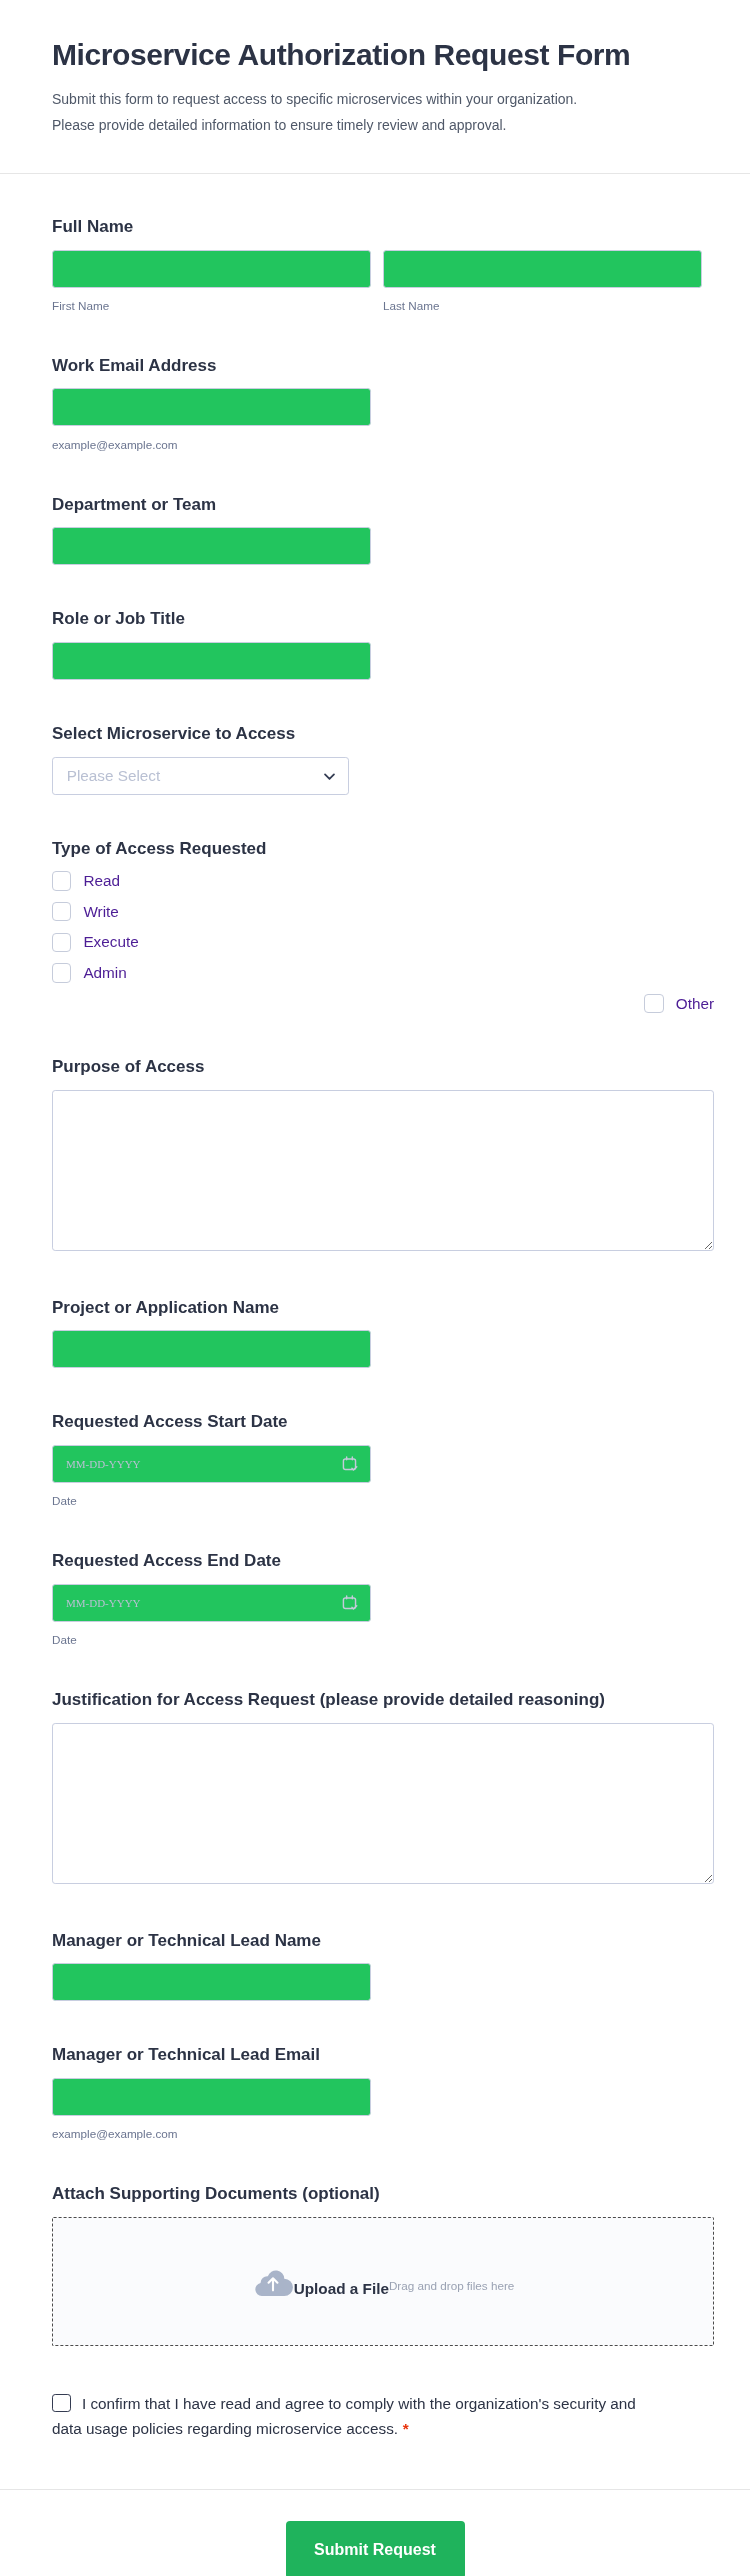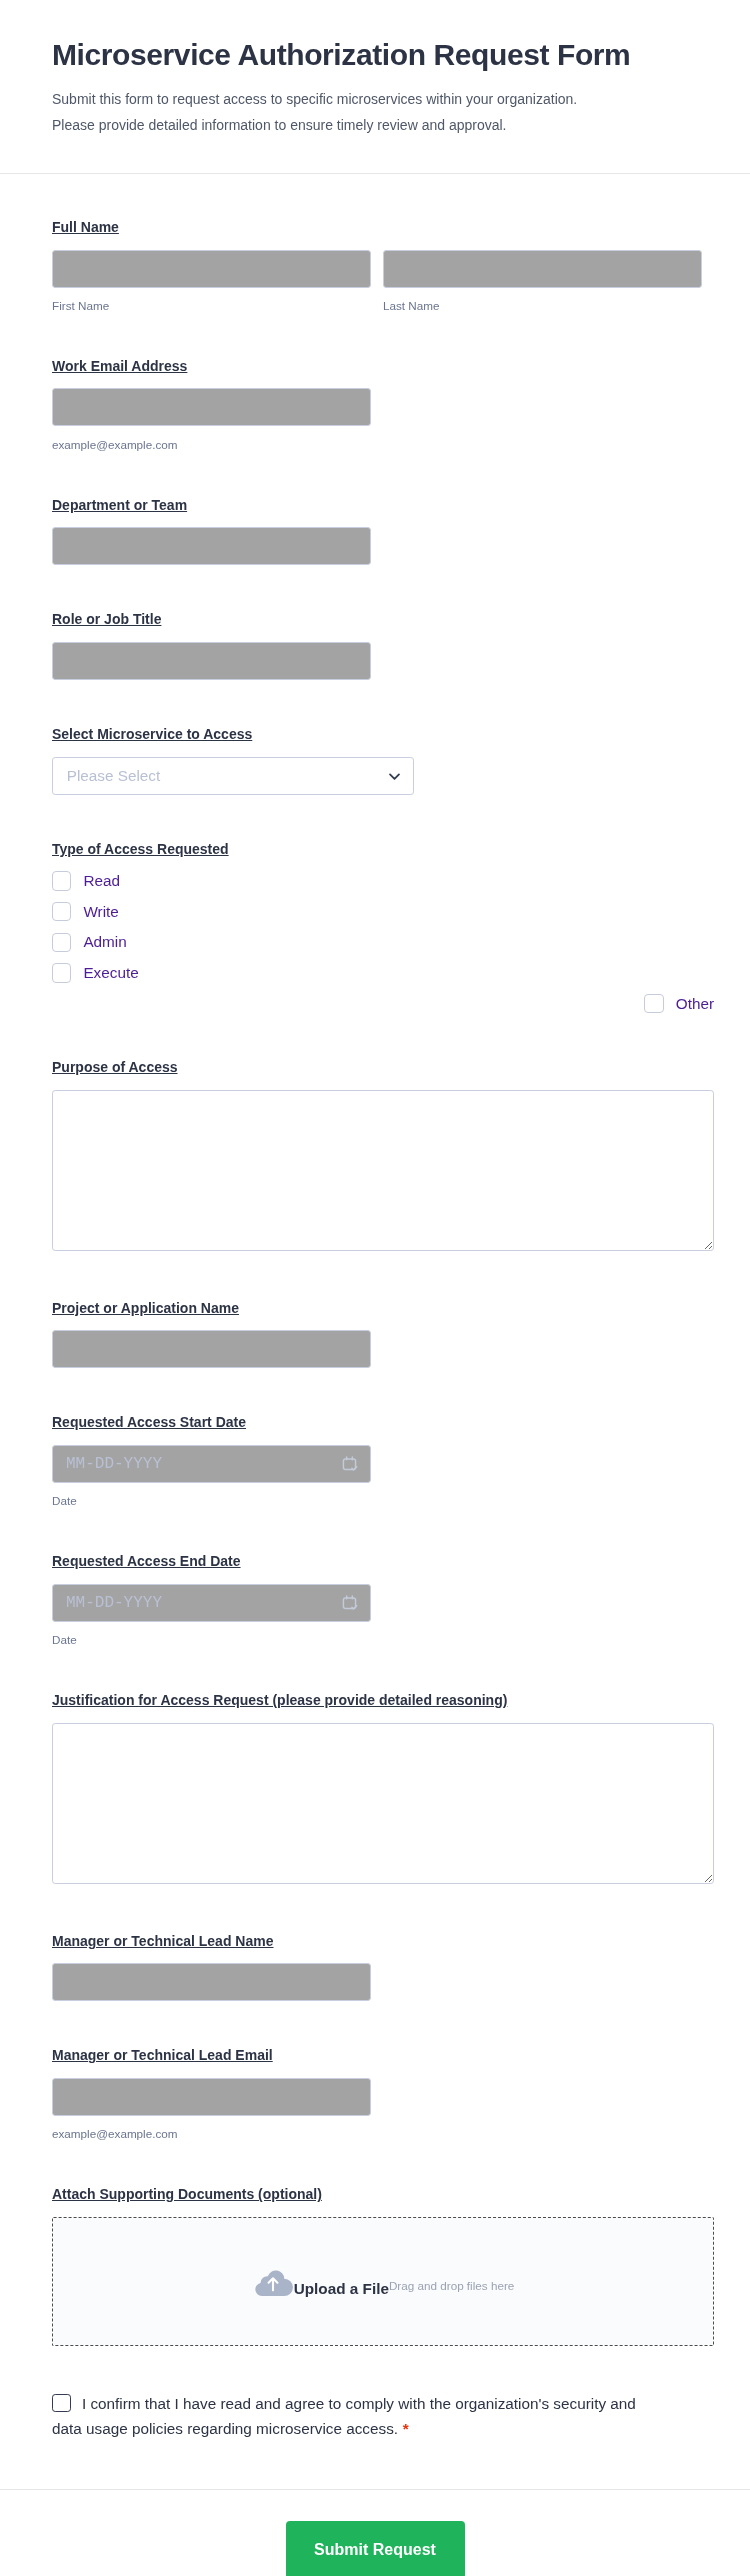--- a/index.html
+++ b/index.html
@@ -28,43 +28,42 @@
     max-width: 569px;
     font-size: 14px;
     line-height: 26px;
     color: #4f5868;
   }
   
   .form-body { padding: 44px 36px 0 52px; }
   .question { margin-bottom: 45px; }
   .q-label {
     display: block;
-    font-size: 14px;
+    font-size: 17px;
     line-height: 18.6px;
     font-weight: 600;
     color: #2c3345;
     margin-bottom: 13px;
-    text-decoration: underline;
   }
   .sub-label {
     margin-top: 11.3px;
     font-size: 11.7px;
     line-height: 13px;
     color: #6b7590;
   }
   .row { display: flex; gap: 12px; }
   .col { width: 319px; }
   .text-input {
     width: 319px;
     height: 38px;
     border: 0.8px solid #c8cee0;
     border-radius: 3.2px;
-    background: #a3a3a3;
-    font-family: Liberation Mono, monospace;
-    font-size: 16px;
+    background: #22c55e;
+    font-family: Liberation Serif, serif;
+    font-size: 11px;
     color: #2c3345;
     padding: 0 13px;
     outline: none;
   }
   .text-input::placeholder { color: #b9c0d3; }
   .textarea {
     width: 662px;
     height: 161px;
     border: 0.8px solid #c8cee0;
     border-radius: 3.2px;
@@ -72,21 +71,21 @@
     font-family: "Liberation Sans", sans-serif;
     font-size: 14.5px;
     color: #2c3345;
     padding: 9.7px 13px;
     resize: vertical;
     outline: none;
   }
   
   .select-control {
     position: relative;
-    width: 362px;
+    width: 297px;
     height: 38px;
     border: 0.8px solid #c8cee0;
     border-radius: 3.2px;
     background: #fff;
     display: flex;
     align-items: center;
     padding: 0 35px 0 13.7px;
     cursor: pointer;
   }
   .select-value { font-size: 15.3px; color: #b9c0d3; }
@@ -216,25 +215,25 @@
     <div class="cb-row">
       <input type="checkbox" class="cb" style="">
       <span class="cb-label">Read</span>
     </div>
     <div class="cb-row">
       <input type="checkbox" class="cb" style="">
       <span class="cb-label">Write</span>
     </div>
     <div class="cb-row">
       <input type="checkbox" class="cb" style="">
+      <span class="cb-label">Execute</span>
+    </div>
+    <div class="cb-row">
+      <input type="checkbox" class="cb" style="">
       <span class="cb-label">Admin</span>
-    </div>
-    <div class="cb-row">
-      <input type="checkbox" class="cb" style="">
-      <span class="cb-label">Execute</span>
     </div>
     <div class="cb-row">
       <input type="checkbox" class="cb" style="">
       <span class="cb-label">Other</span>
     </div>
   </div>
 
   <div class="question">
     <span class="q-label">Purpose of Access</span>
     <textarea class="textarea" style=""></textarea>

